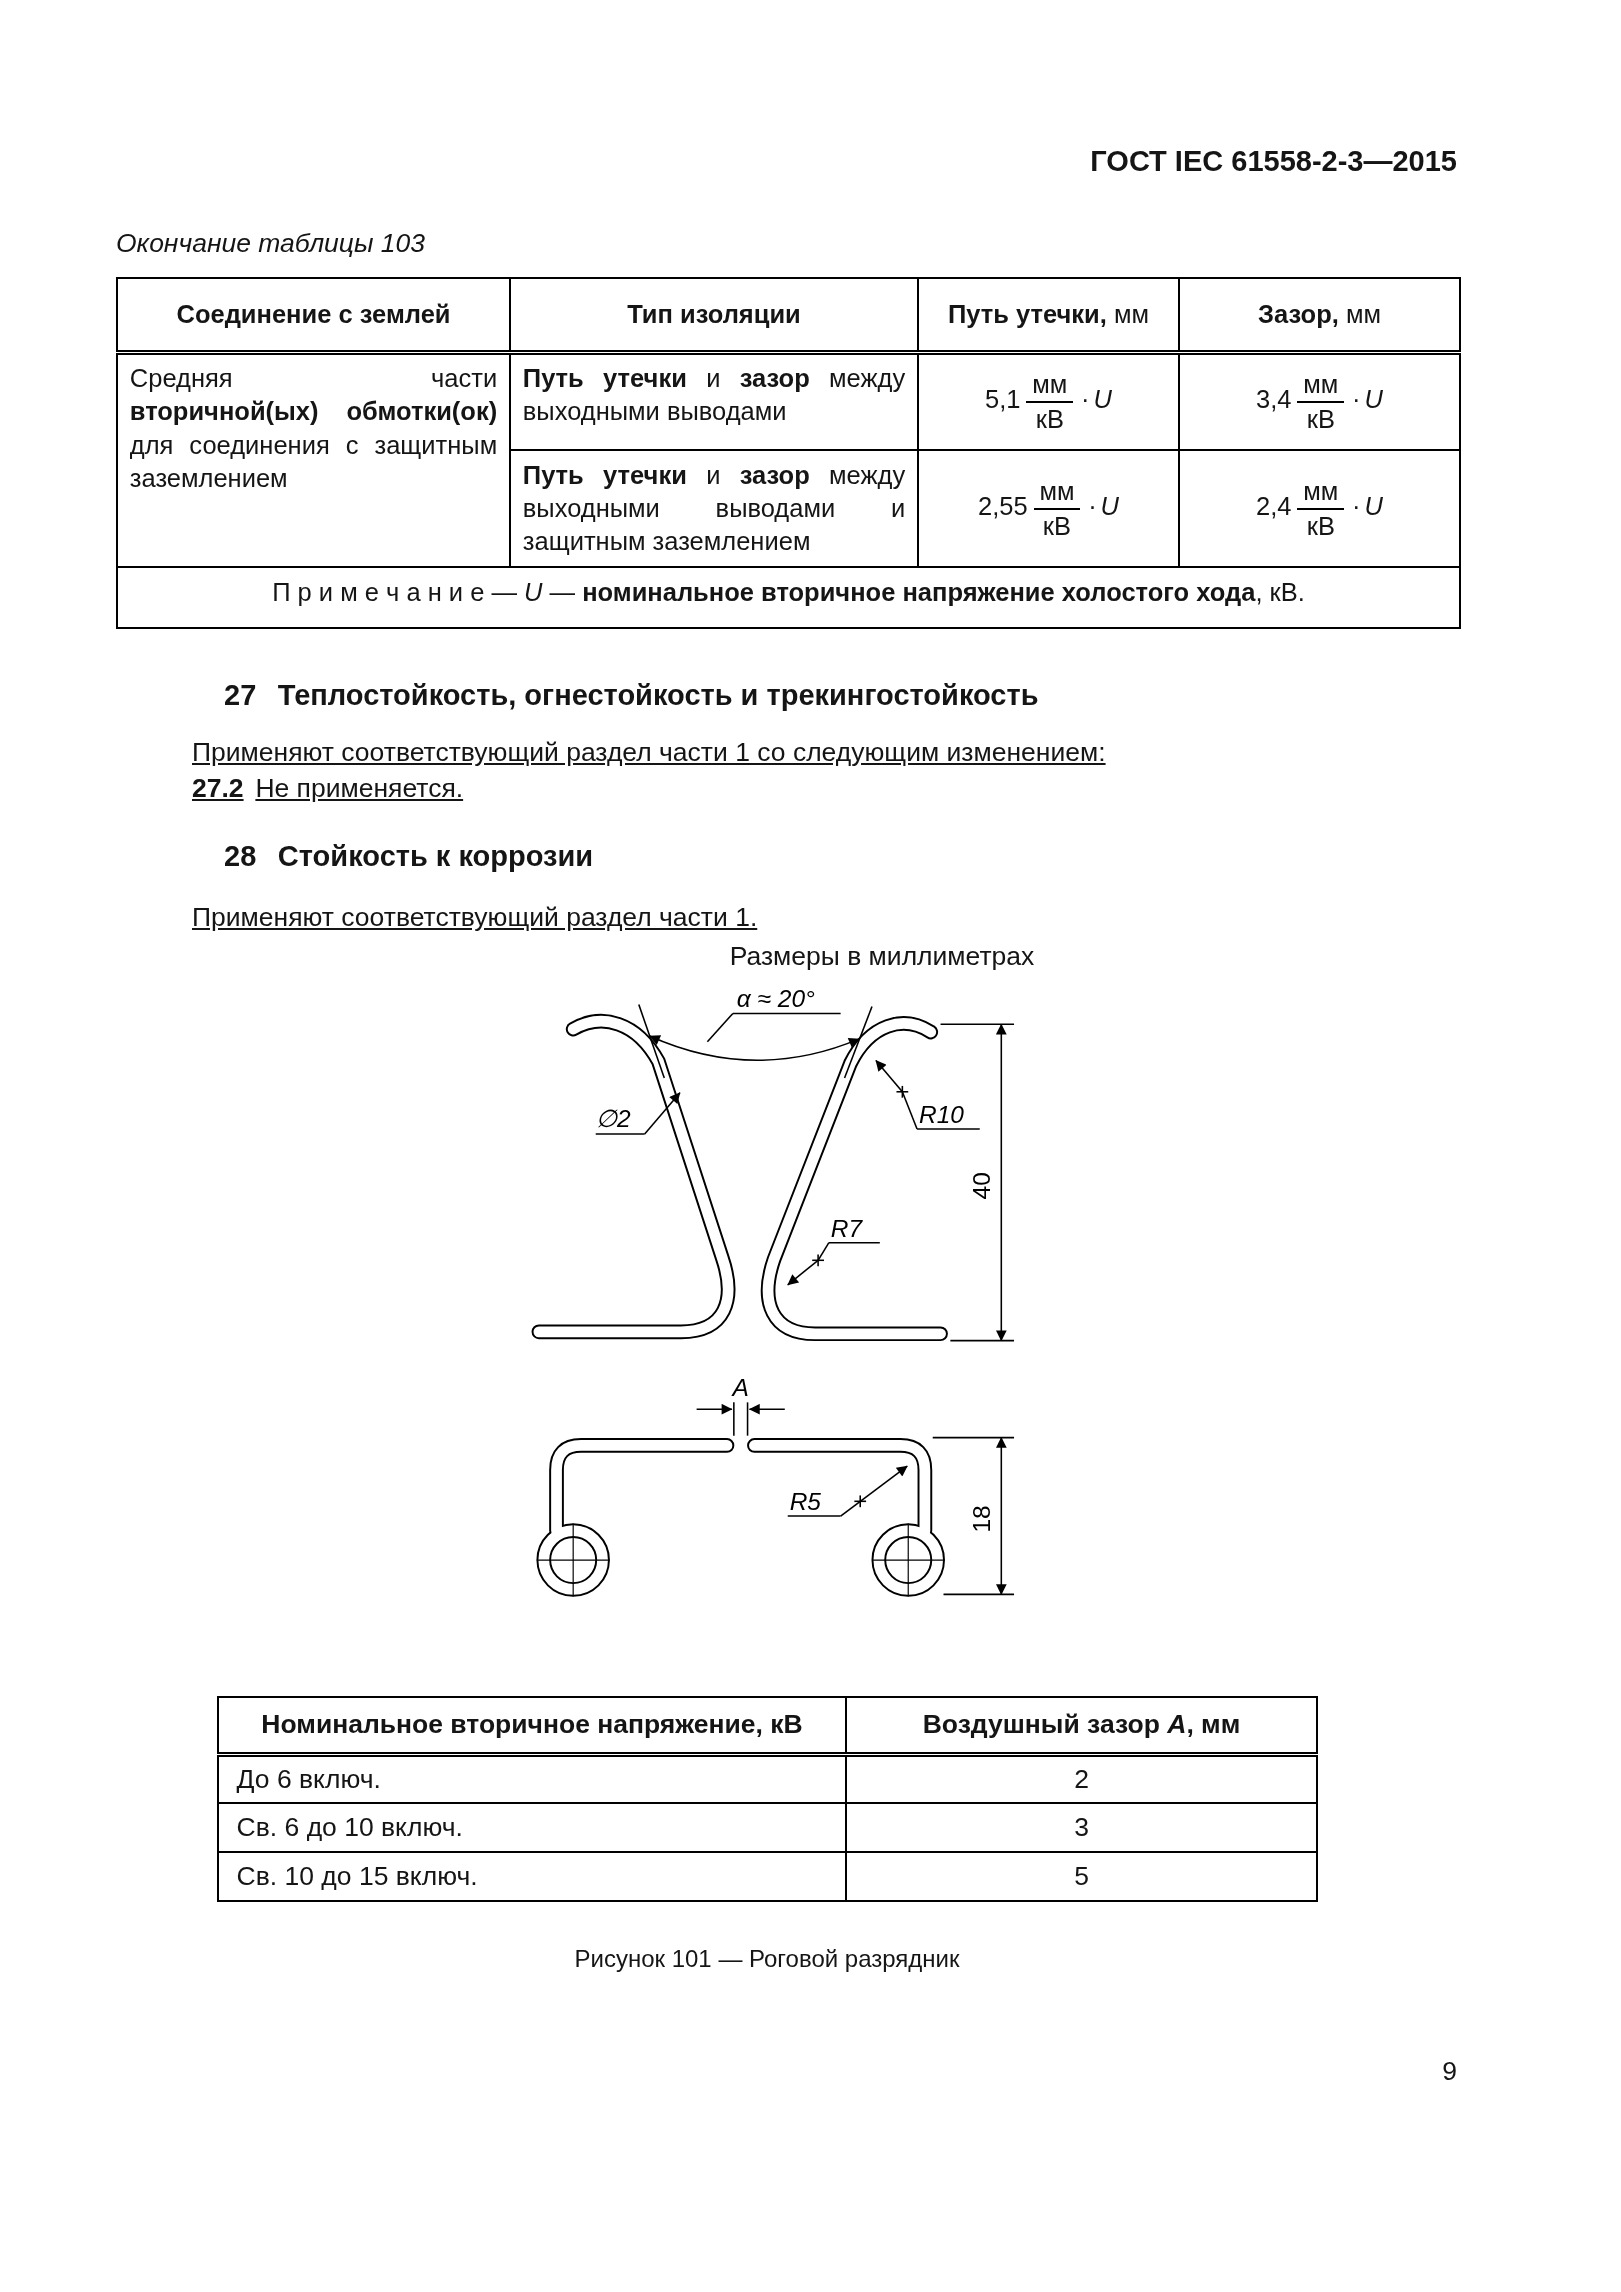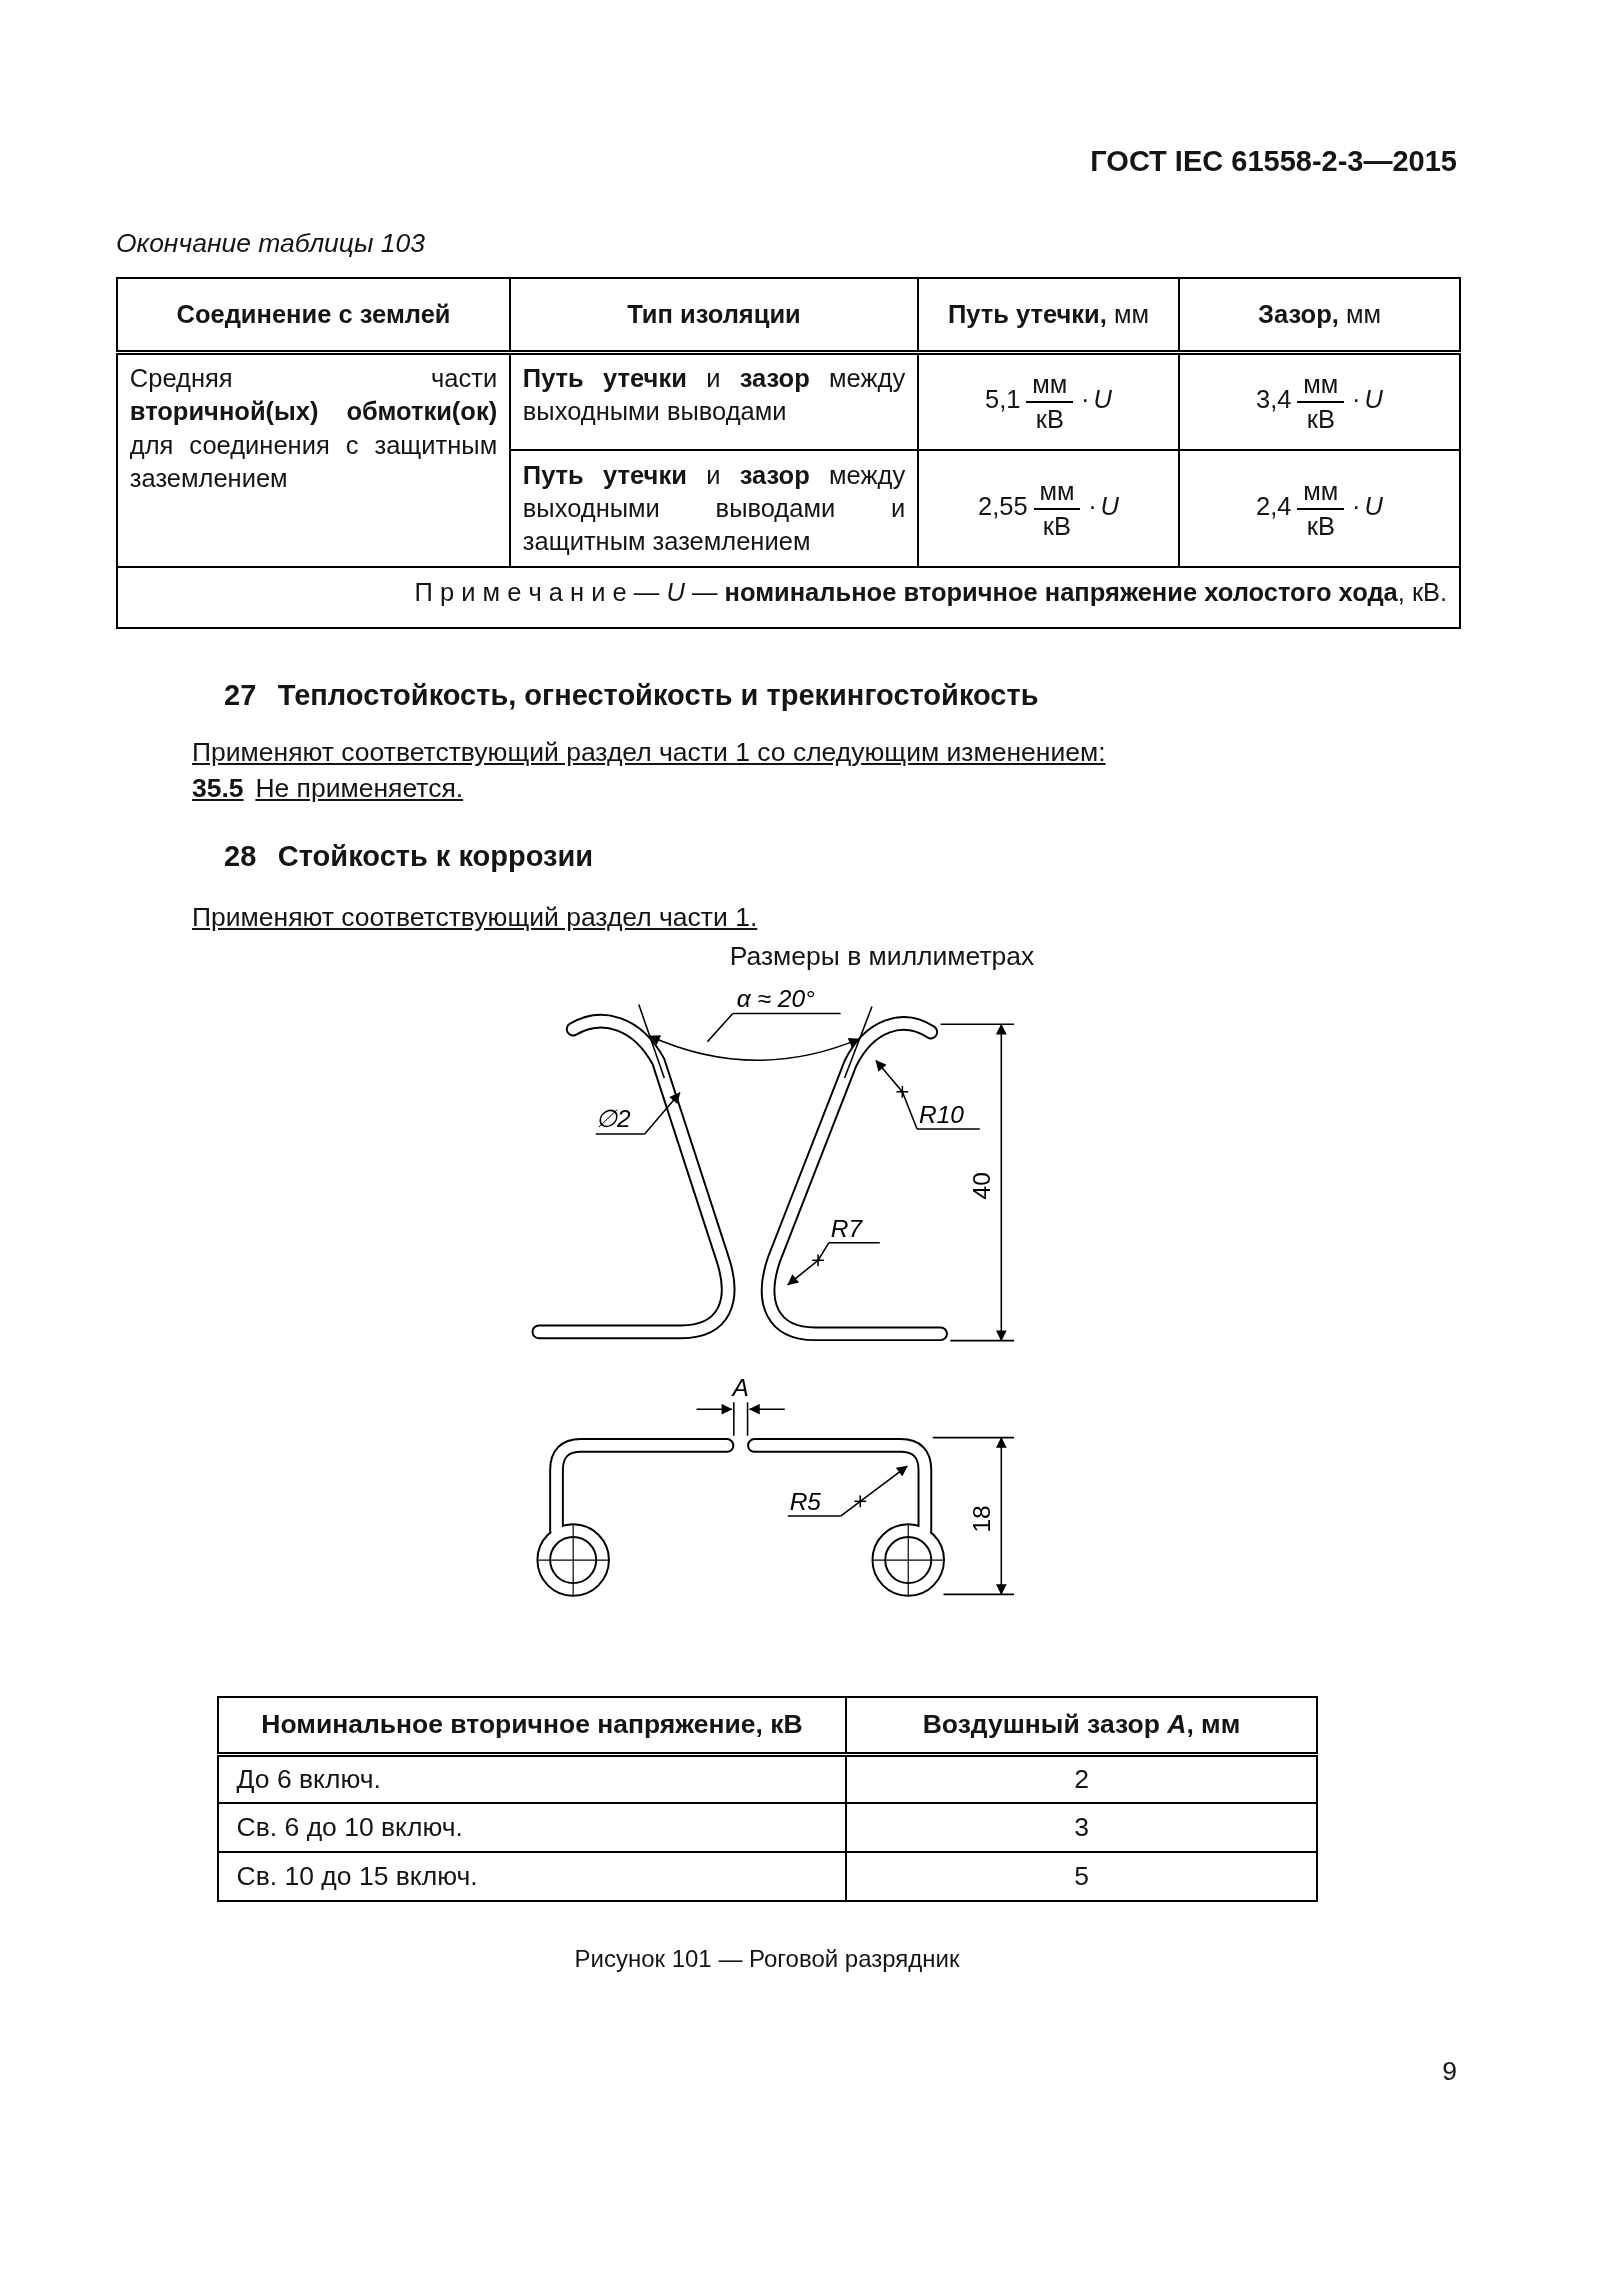--- a/index.html
+++ b/index.html
@@ -17,21 +17,21 @@
   
   .t103 { position:absolute; left:116px; top:277px; width:1343px;
           border-collapse:collapse; table-layout:fixed; font-size:25.5px; line-height:1.3; }
   .t103 th { border:2px solid #000; border-bottom:5.9px double #000; font-weight:bold;
              text-align:center; vertical-align:middle; height:74px; padding:3.9px 7.8px; }
   .t103 th .th-unit { font-weight:normal; }
   .t103 td { border:2px solid #000; padding:7.8px 11.8px; vertical-align:top; }
   .cell-text { text-align:justify; }
   .cell-formula { text-align:center; vertical-align:middle !important; }
   .row1-h { height:98px; } .row2-h { height:112px; }
-  .note-cell { padding:13.7px 11.8px 13.7px 23.5px; text-align:right; height:61px; }
+  .note-cell { padding:13.7px 11.8px 13.7px 23.5px; text-align:center; height:61px; }
 
   .formula { white-space:nowrap; }
   .frac { display:inline-block; vertical-align:middle; margin:0 7.8px 0 5.9px; text-align:center; line-height:1.1; }
   .frac .num { display:block; border-bottom:2px solid #000; padding:0 5.9px 2.9px; }
   .frac .den { display:block; padding-top:2px; }
   .mdot { margin-right:3.9px; }
   .mvar { font-style:italic; }
 
   
   .h-sec { position:absolute; left:180px; font-size:29px; font-weight:bold;margin-left:44px; }
@@ -110,21 +110,21 @@
       <tr>
         <td class="note-cell" colspan="4">
           <span>П р и м е ч а н и е</span><span> — </span><span class="i">U</span><span> — </span><span class="b">номинальное вторичное напряжение холостого хода</span><span>, кВ.</span>
         </td>
       </tr>
     </tbody>
   </table>
 
   <div class="h-sec h27"><span class="num">27</span><span>Теплостойкость, огнестойкость и трекингостойкость</span></div>
   <div class="para p27">Применяют соответствующий раздел части 1 со следующим изменением:</div>
-  <div class="para p272"><span class="sub-num">35.5</span><span>Не применяется.</span></div>
+  <div class="para p272"><span class="sub-num">27.2</span><span>Не применяется.</span></div>
 
   <div class="h-sec h28"><span class="num">28</span><span>Стойкость к коррозии</span></div>
   <div class="para p28">Применяют соответствующий раздел части 1.</div>
 
   <div class="dims-note">Размеры в миллиметрах</div>
 
   <div class="fig-wrap">
     <svg width="686" height="676" viewBox="0 0 700 690">
       <defs>
         <marker id="arr" viewBox="0 0 10 10" refX="9.5" refY="5" markerUnits="userSpaceOnUse" markerWidth="15" markerHeight="11" orient="auto-start-reverse">

